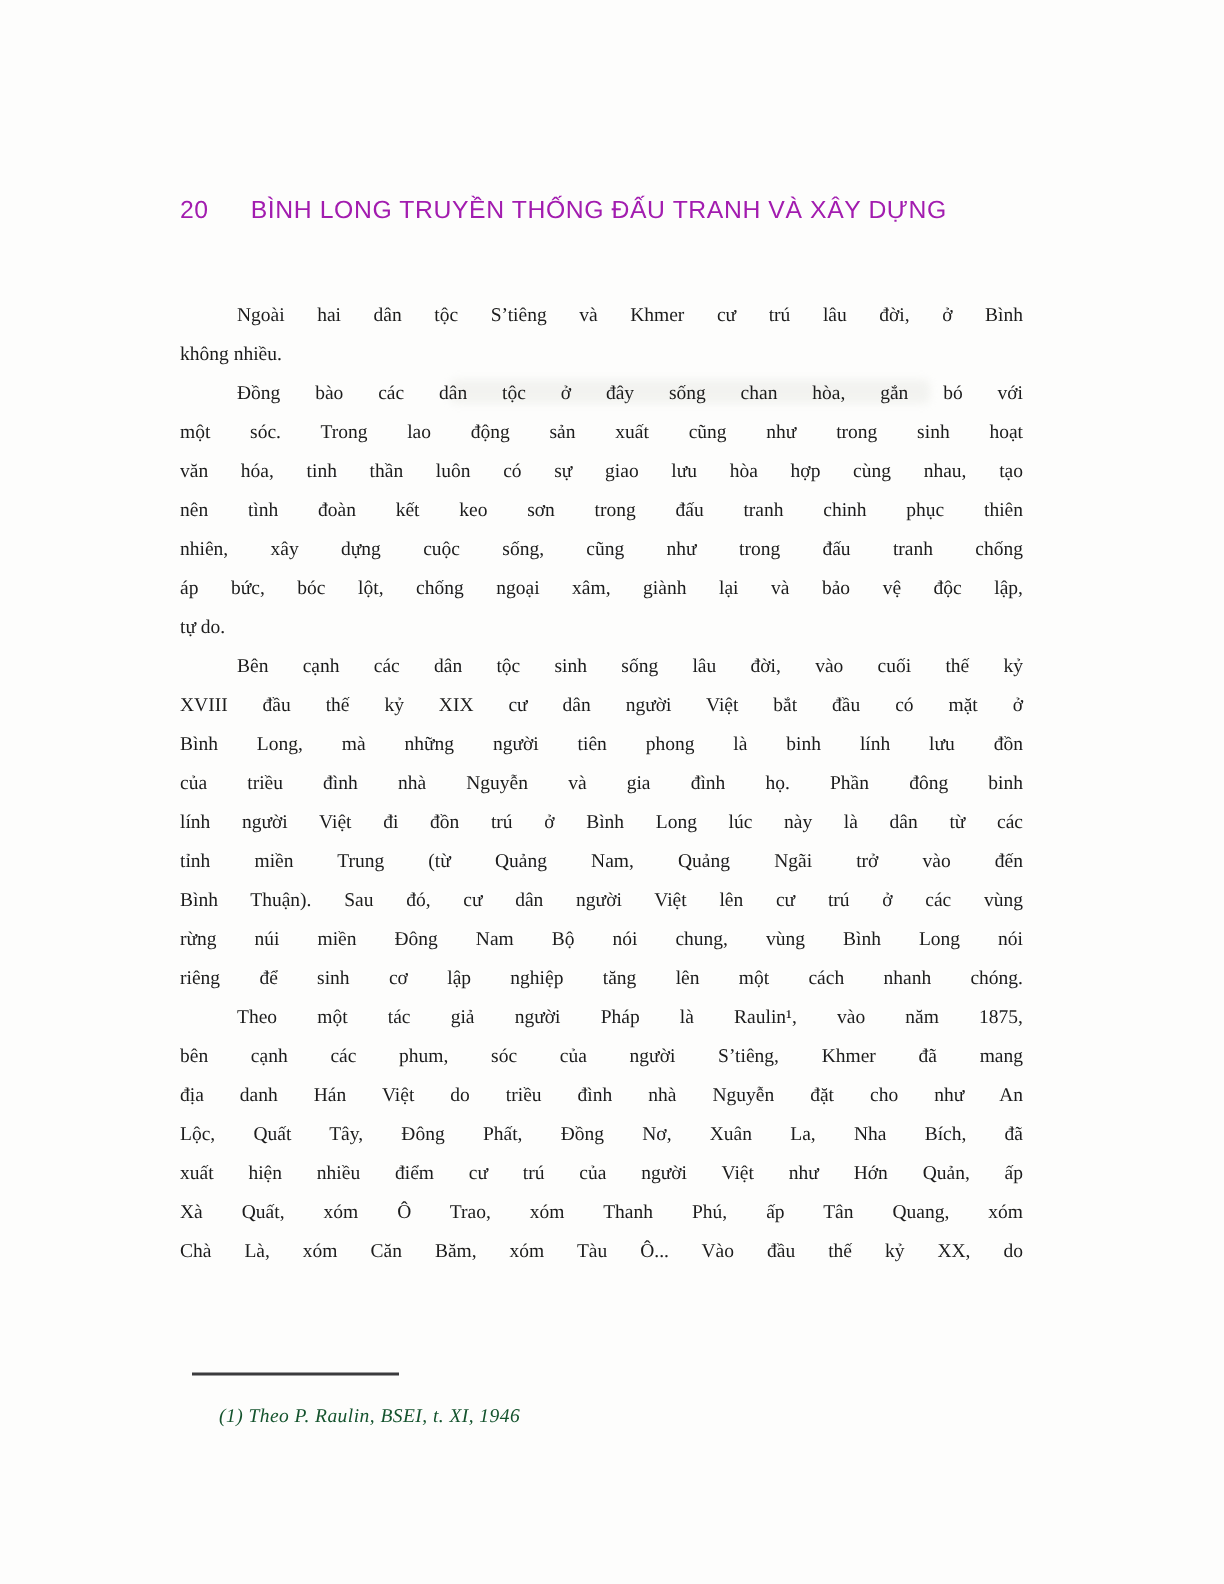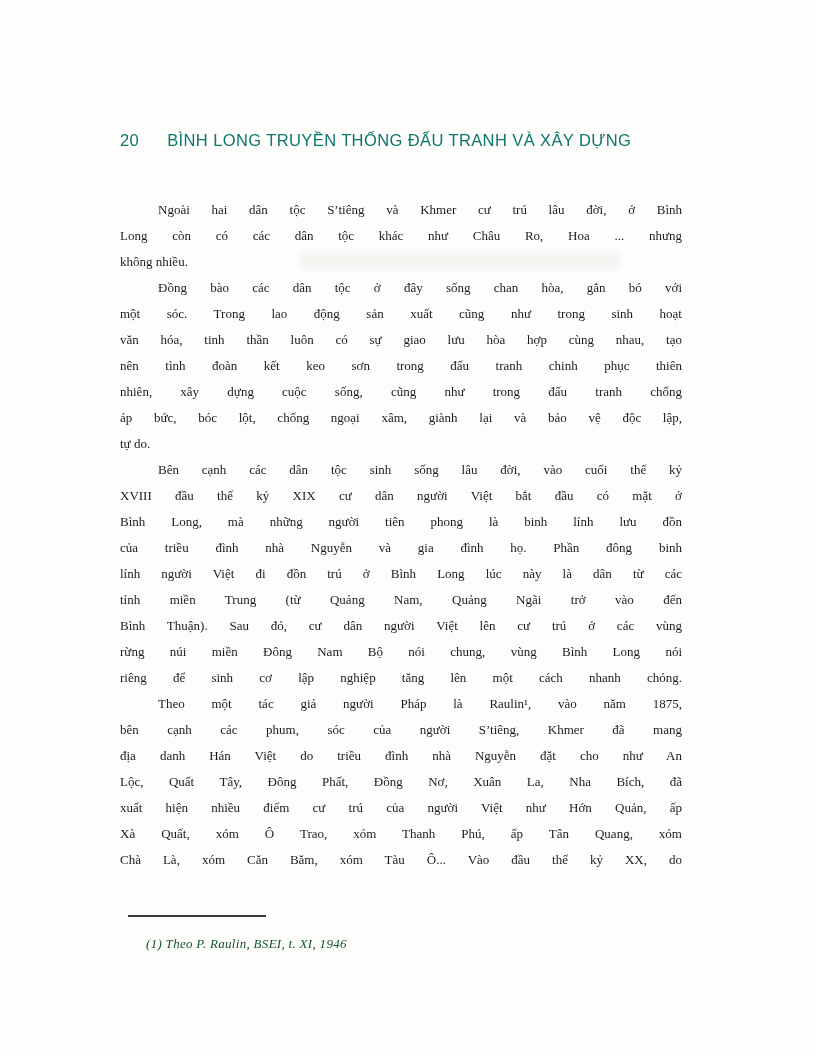--- a/index.html
+++ b/index.html
@@ -17,21 +17,21 @@
   .header {
     position: absolute;
     left: 120px;
     top: 131px;
     width: 562px;
     display: flex;
     align-items: baseline;
     font-family: "Liberation Sans", sans-serif;
     font-size: 16.5px;
     font-weight: 400;
-    color: #0f766e;
+    color: #a21caf;
     letter-spacing: 0.4px;
   }
   .header .pagenum { margin-right: 28px; }
   .header .runtitle { white-space: nowrap; }
   
   .bodytext {
     position: absolute;
     left: 120px;
     top: 197px;
     width: 562px;
@@ -89,21 +89,20 @@
     <span class="pagenum">20</span>
     <span class="runtitle">BÌNH LONG TRUYỀN THỐNG ĐẤU TRANH VÀ XÂY DỰNG</span>
   </div>
 
   <div class="ghost"></div>
 
   <div class="bodytext">
 
     <div>
       <div class="line first">Ngoài hai dân tộc S’tiêng và Khmer cư trú lâu đời, ở Bình</div>
-      <div class="line">Long còn có các dân tộc khác như Châu Ro, Hoa ... nhưng</div>
       <div class="line lastline">không nhiều.</div>
     </div>
 
     <div>
       <div class="line first">Đồng bào các dân tộc ở đây sống chan hòa, gắn bó với</div>
       <div class="line">một sóc. Trong lao động sản xuất cũng như trong sinh hoạt</div>
       <div class="line">văn hóa, tinh thần luôn có sự giao lưu hòa hợp cùng nhau, tạo</div>
       <div class="line">nên tình đoàn kết keo sơn trong đấu tranh chinh phục thiên</div>
       <div class="line">nhiên, xây dựng cuộc sống, cũng như trong đấu tranh chống</div>
       <div class="line">áp bức, bóc lột, chống ngoại xâm, giành lại và bảo vệ độc lập,</div>

